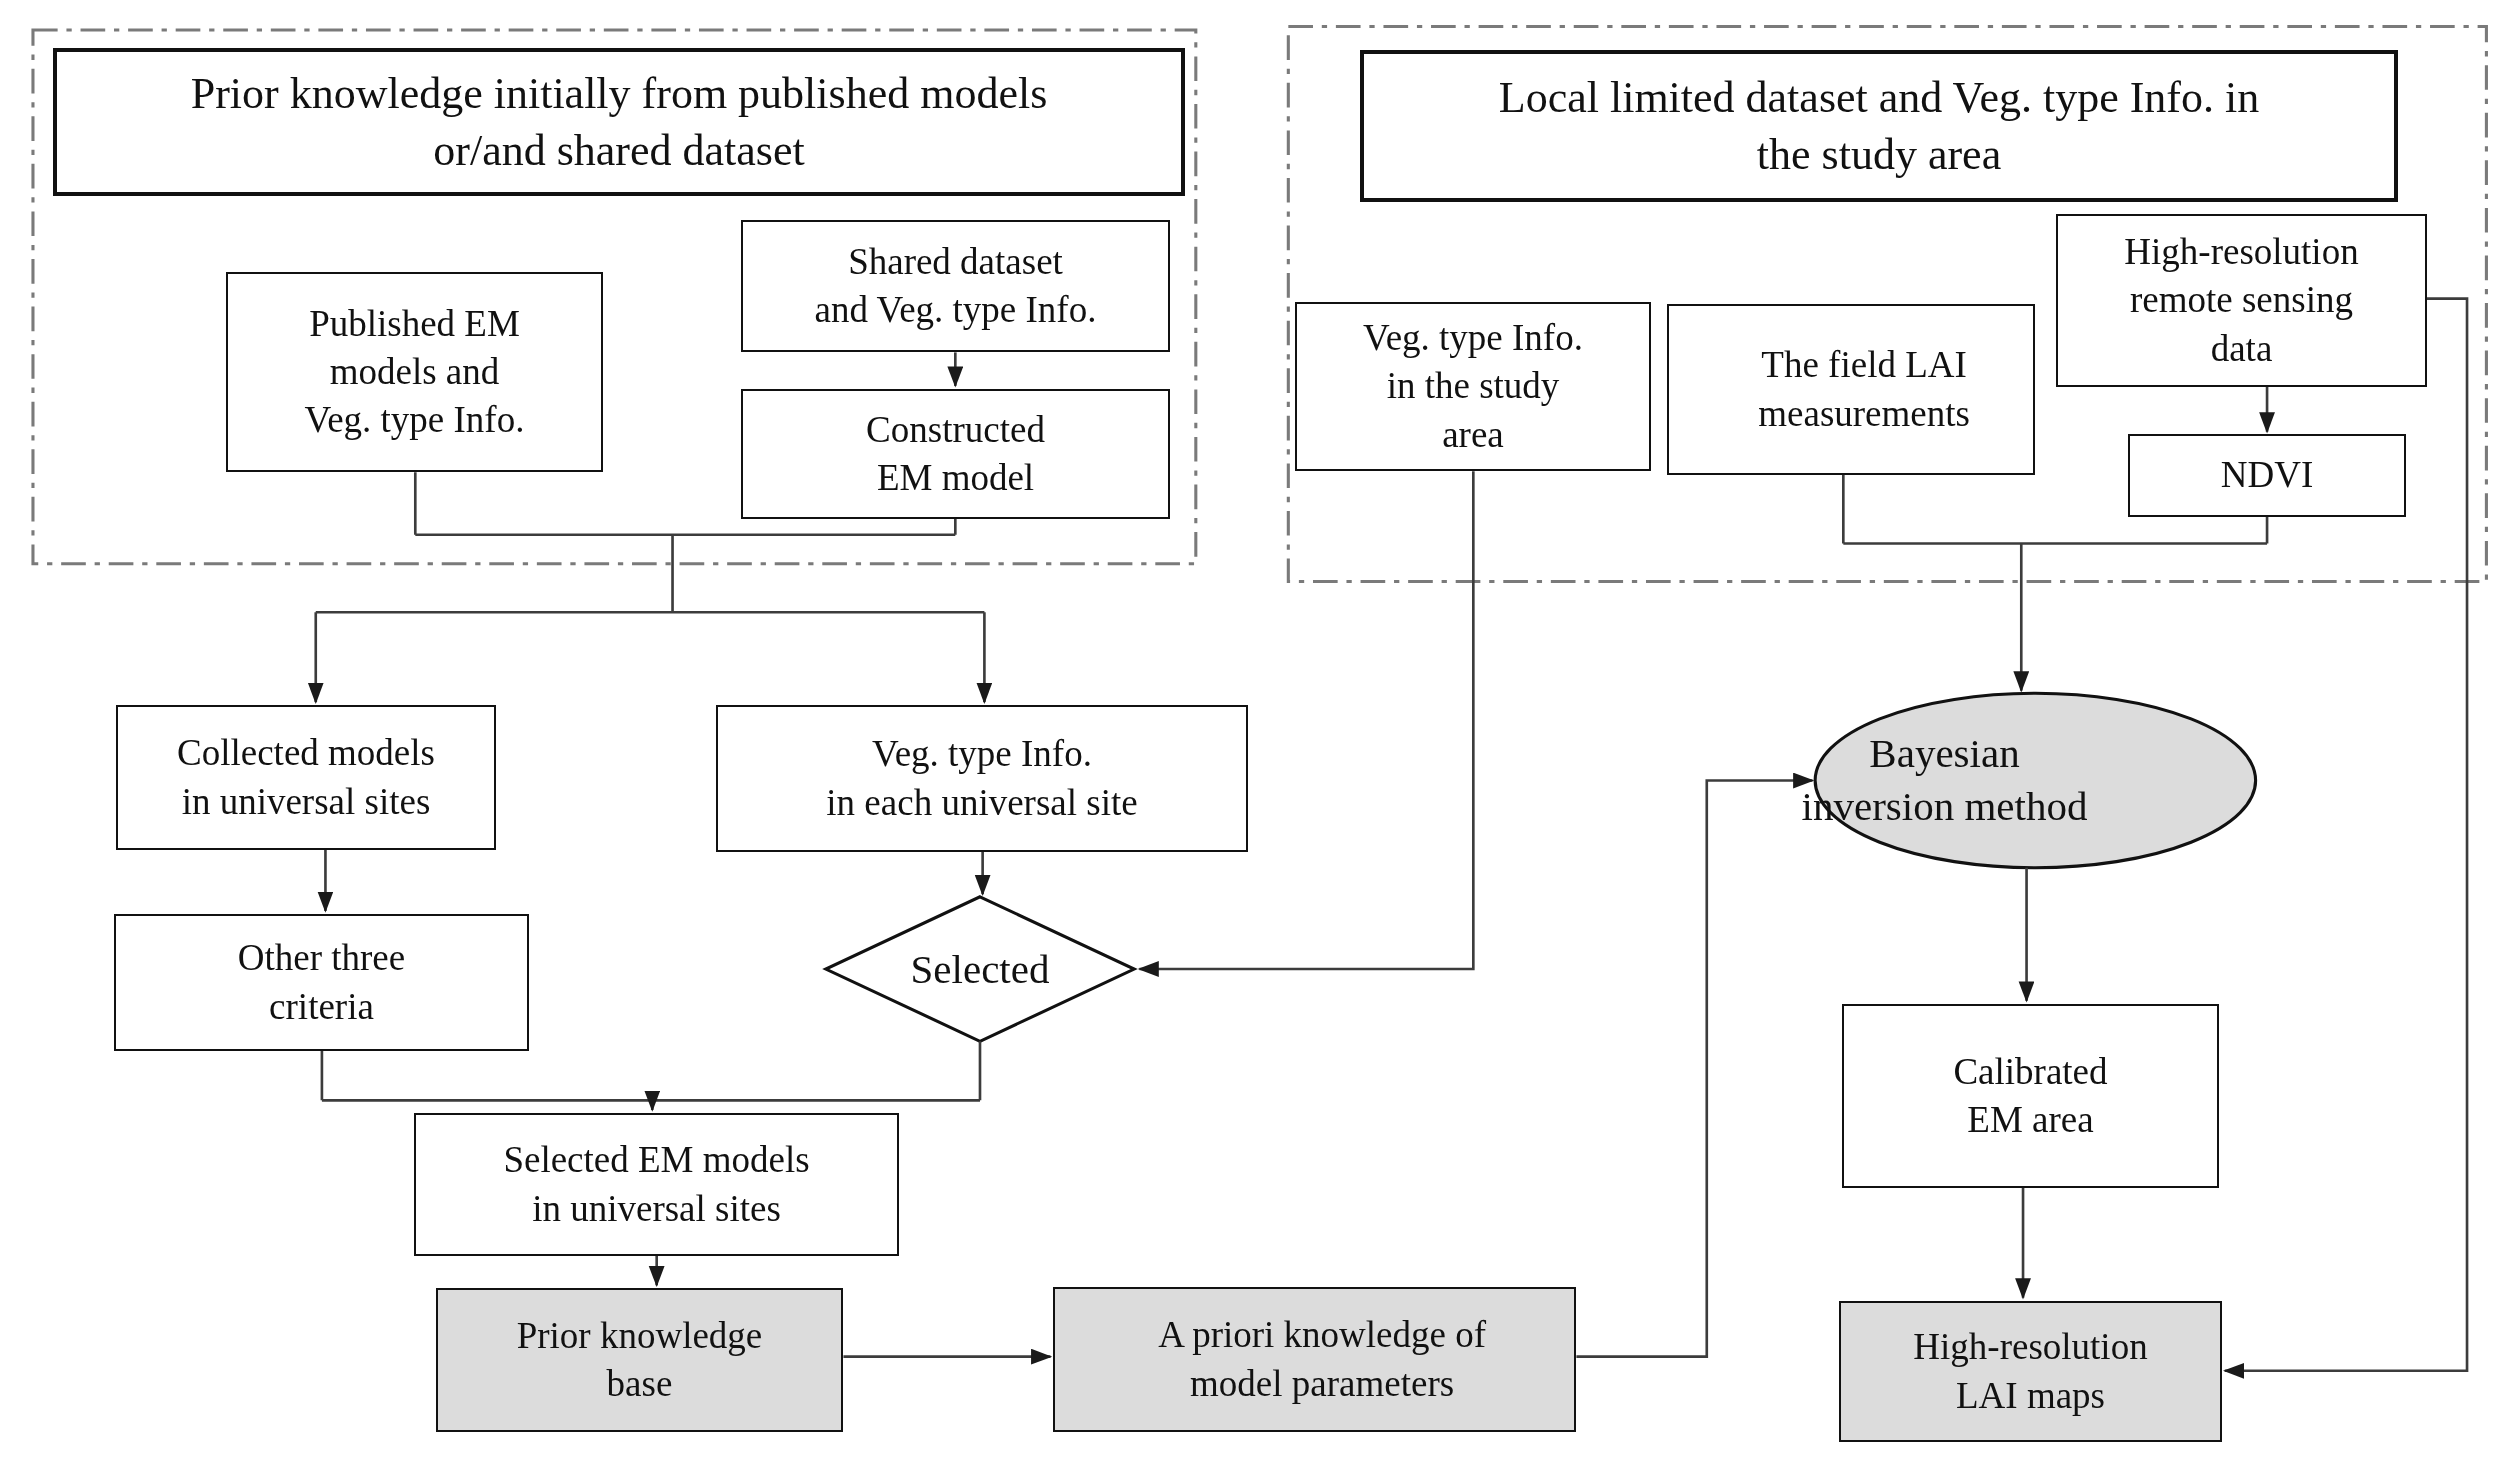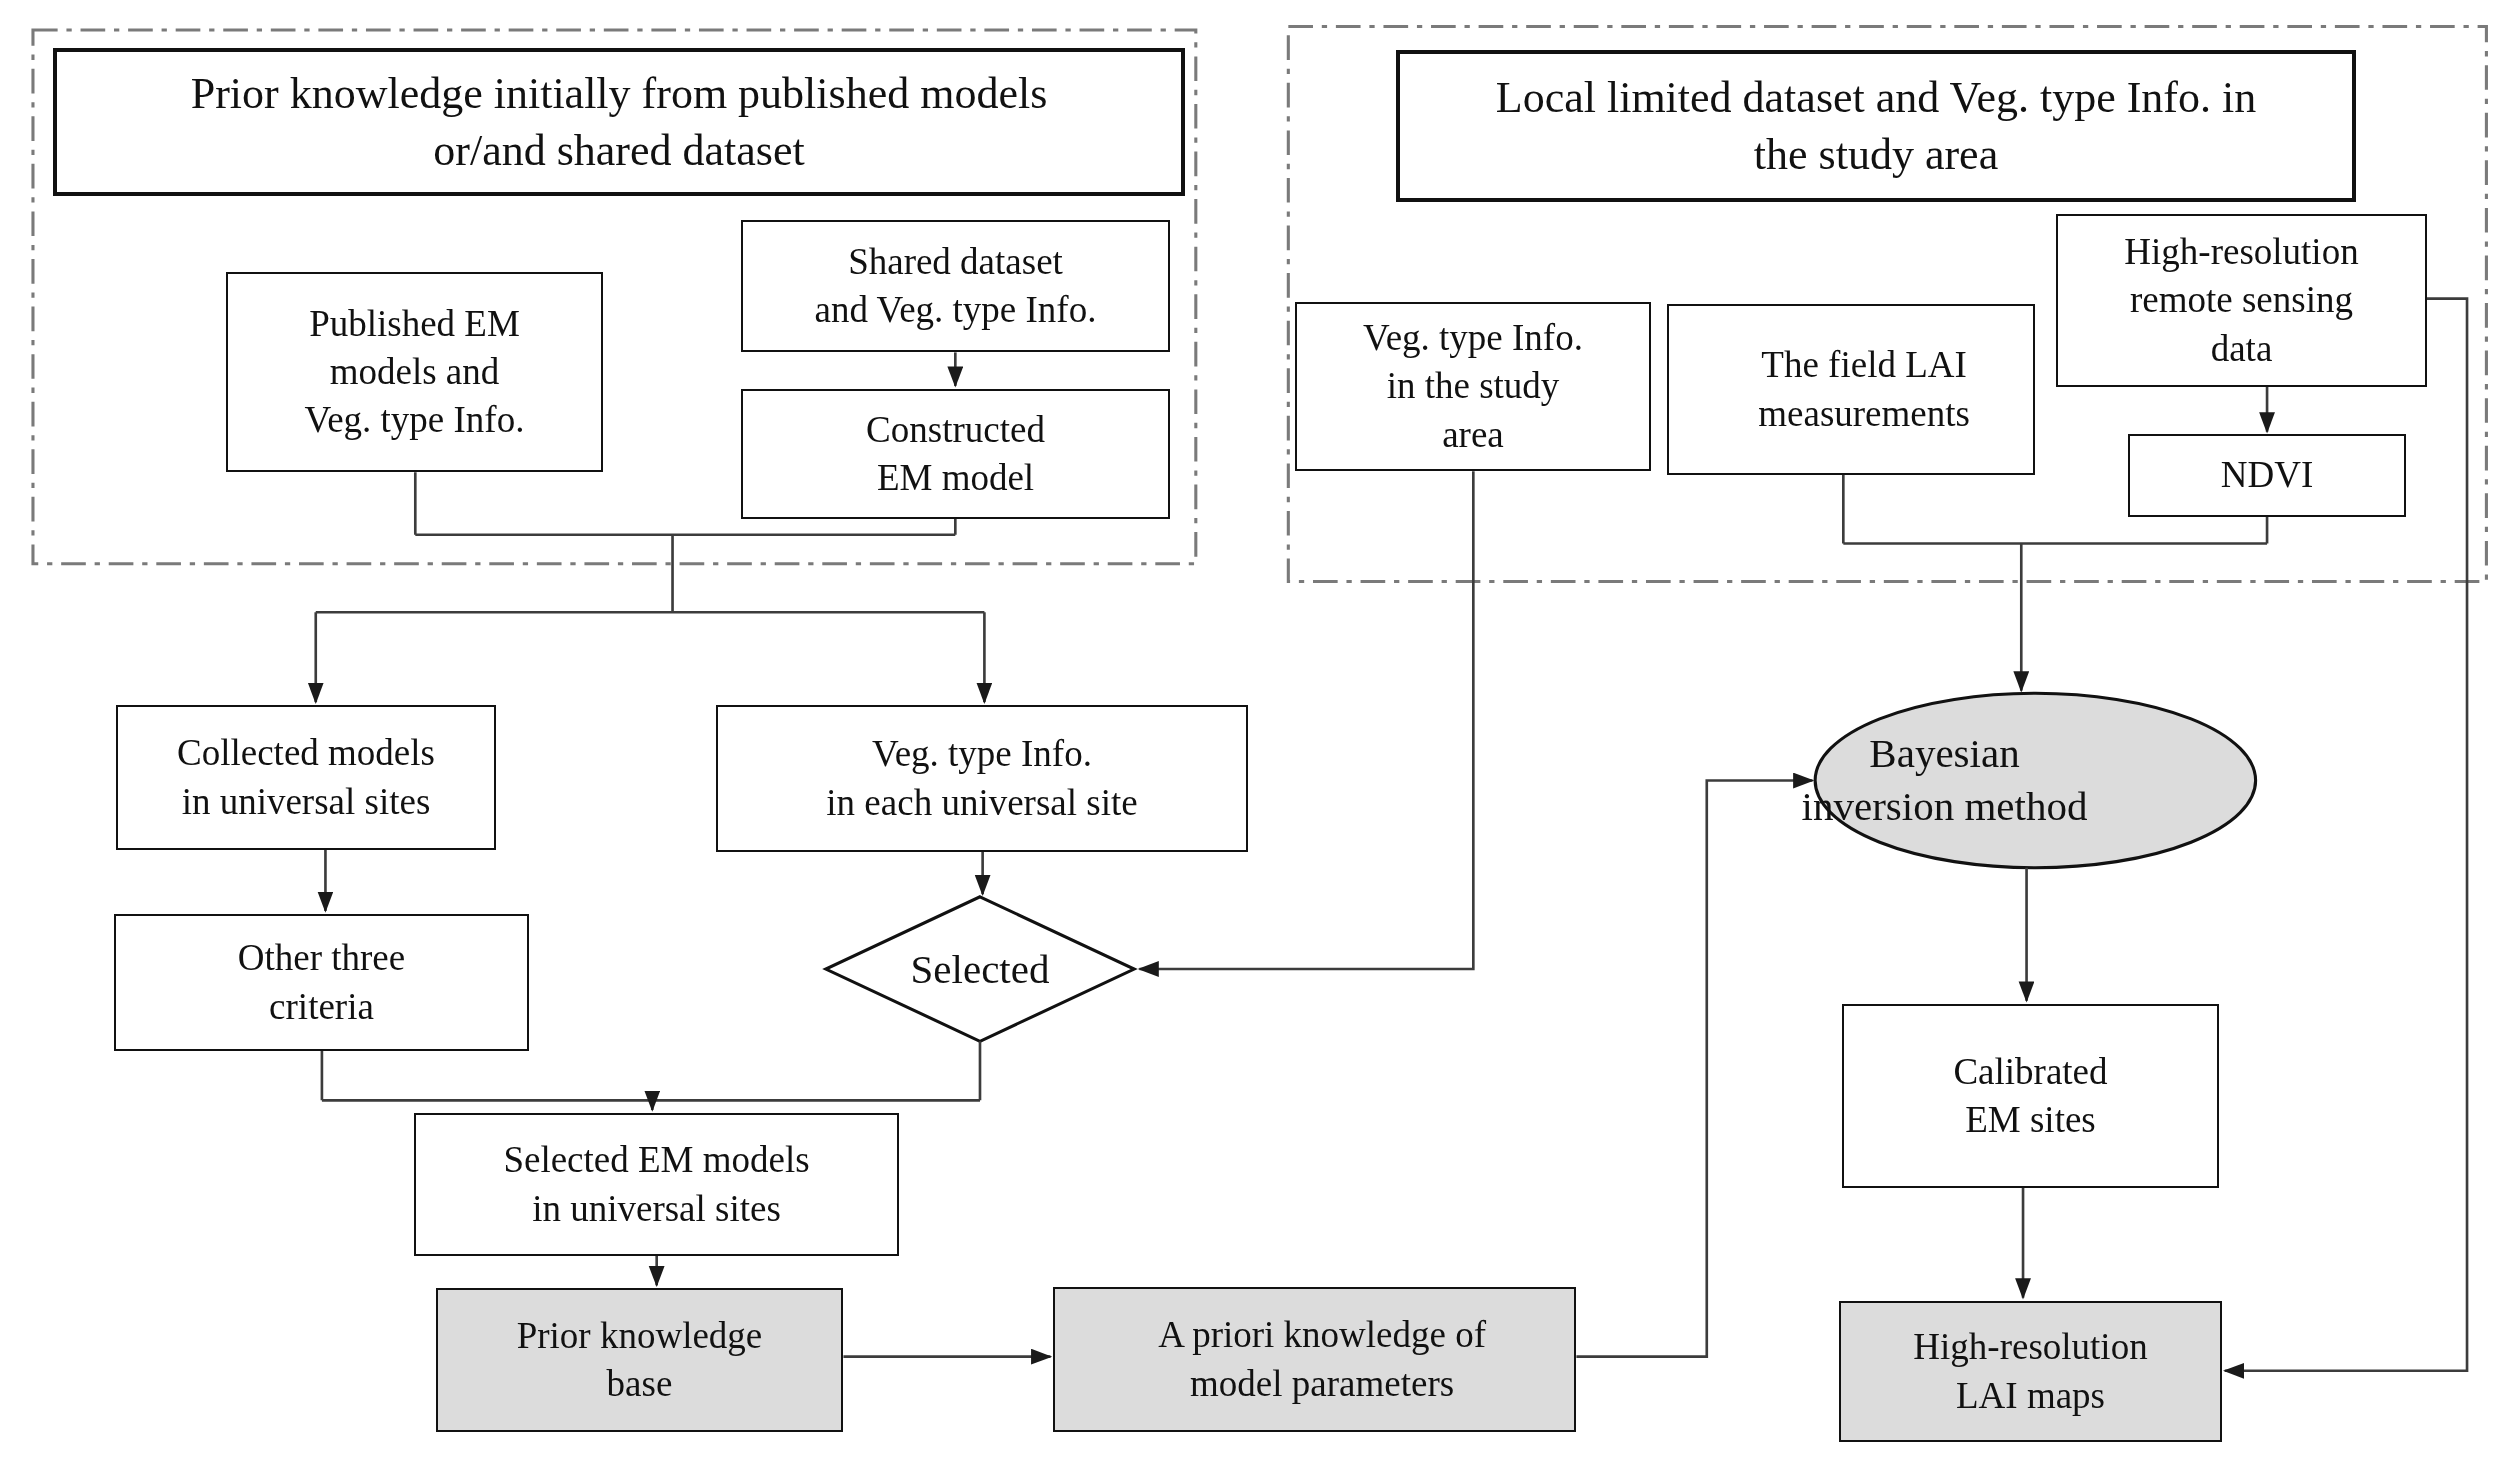--- a/index.html
+++ b/index.html
@@ -76,21 +76,21 @@
   <div class="node title" style="left:53px;top:48px;width:1132px;height:148px;">Prior knowledge initially from published models
 or/and shared dataset</div>
   <div class="node" style="left:226px;top:272px;width:377px;height:200px;">Published EM
 models and
 Veg. type Info.</div>
   <div class="node" style="left:741px;top:220px;width:429px;height:132px;">Shared dataset
 and Veg. type Info.</div>
   <div class="node" style="left:741px;top:389px;width:429px;height:130px;">Constructed
 EM model</div>
 
-  <div class="node title" style="left:1360px;top:50px;width:960px;height:152px;margin-left:36px;">Local limited dataset and Veg. type Info. in
+  <div class="node title" style="left:1360px;top:50px;width:1038px;height:152px;">Local limited dataset and Veg. type Info. in
 the study area</div>
   <div class="node" style="left:1295px;top:302px;width:356px;height:169px;">Veg. type Info.
 in the study
 area</div>
   <div class="node" style="left:1667px;top:304px;width:368px;height:171px;padding-left:35px;">The field LAI
 measurements</div>
   <div class="node" style="left:2056px;top:214px;width:371px;height:173px;">High-resolution
 remote sensing
 data</div>
   <div class="node" style="left:2128px;top:434px;width:278px;height:83px;">NDVI</div>
@@ -105,18 +105,18 @@
   <div class="node" style="left:414px;top:1113px;width:485px;height:143px;">Selected EM models
 in universal sites</div>
   <div class="node shaded" style="left:436px;top:1288px;width:407px;height:144px;">Prior knowledge
 base</div>
   <div class="node shaded" style="left:1053px;top:1287px;width:523px;height:145px;padding-left:24px;">A priori knowledge of
 model parameters</div>
 
   <div class="overlay" style="left:1724px;top:693px;width:441px;height:174px;">Bayesian
 inversion method</div>
   <div class="node" style="left:1842px;top:1004px;width:377px;height:184px;">Calibrated
-EM sites</div>
+EM area</div>
   <div class="node shaded" style="left:1839px;top:1301px;width:383px;height:141px;">High-resolution
 LAI maps</div>
 
 </div>
 
 
 </body></html>

